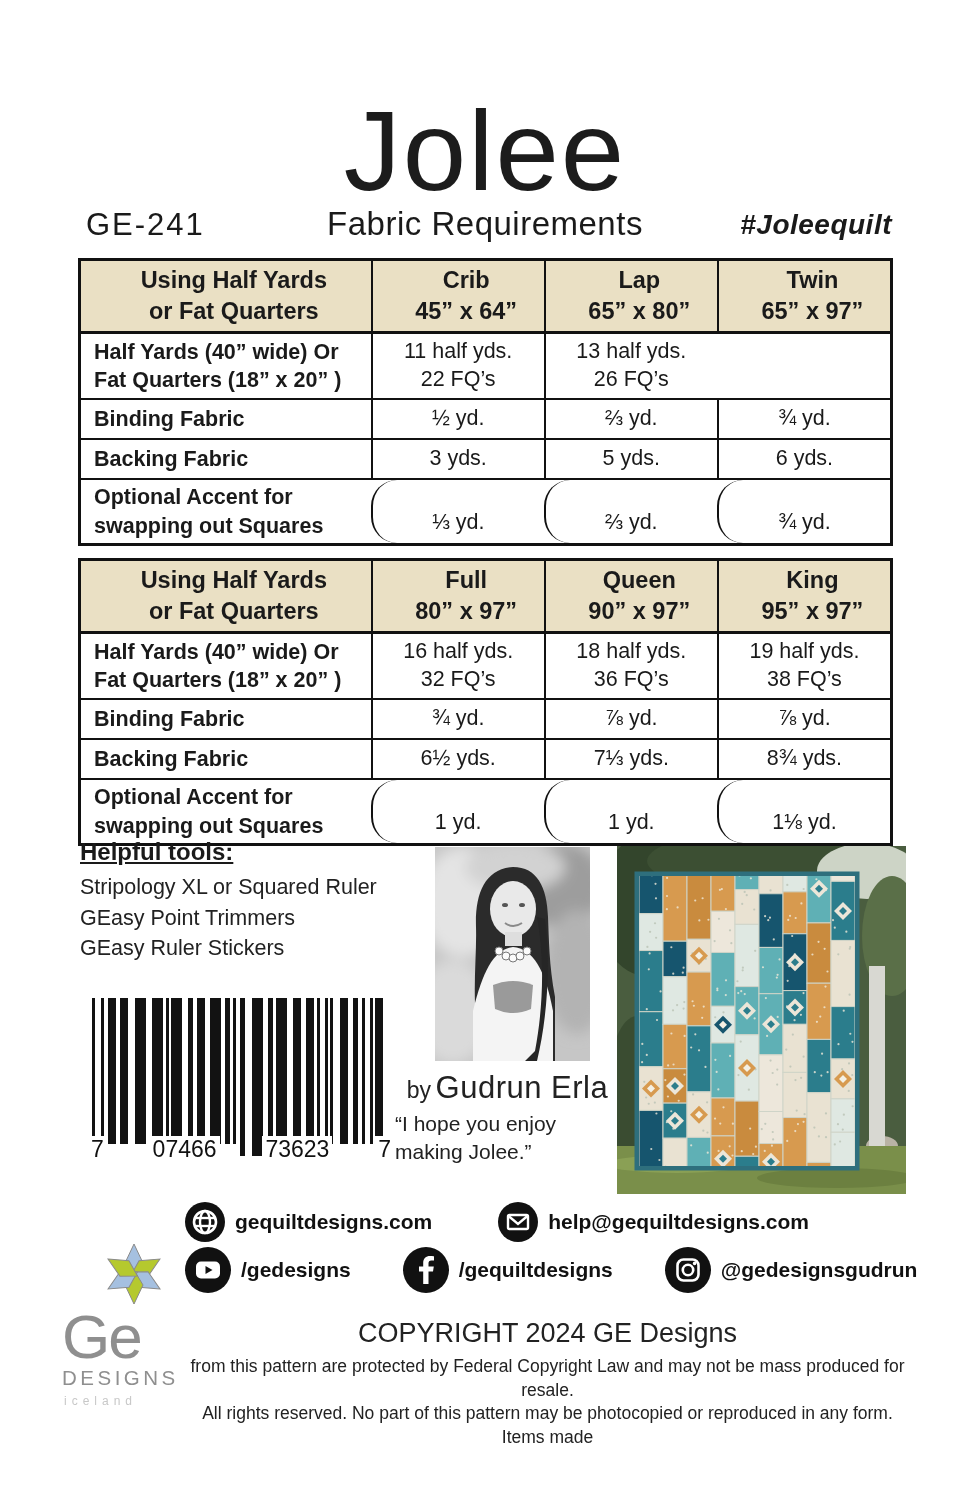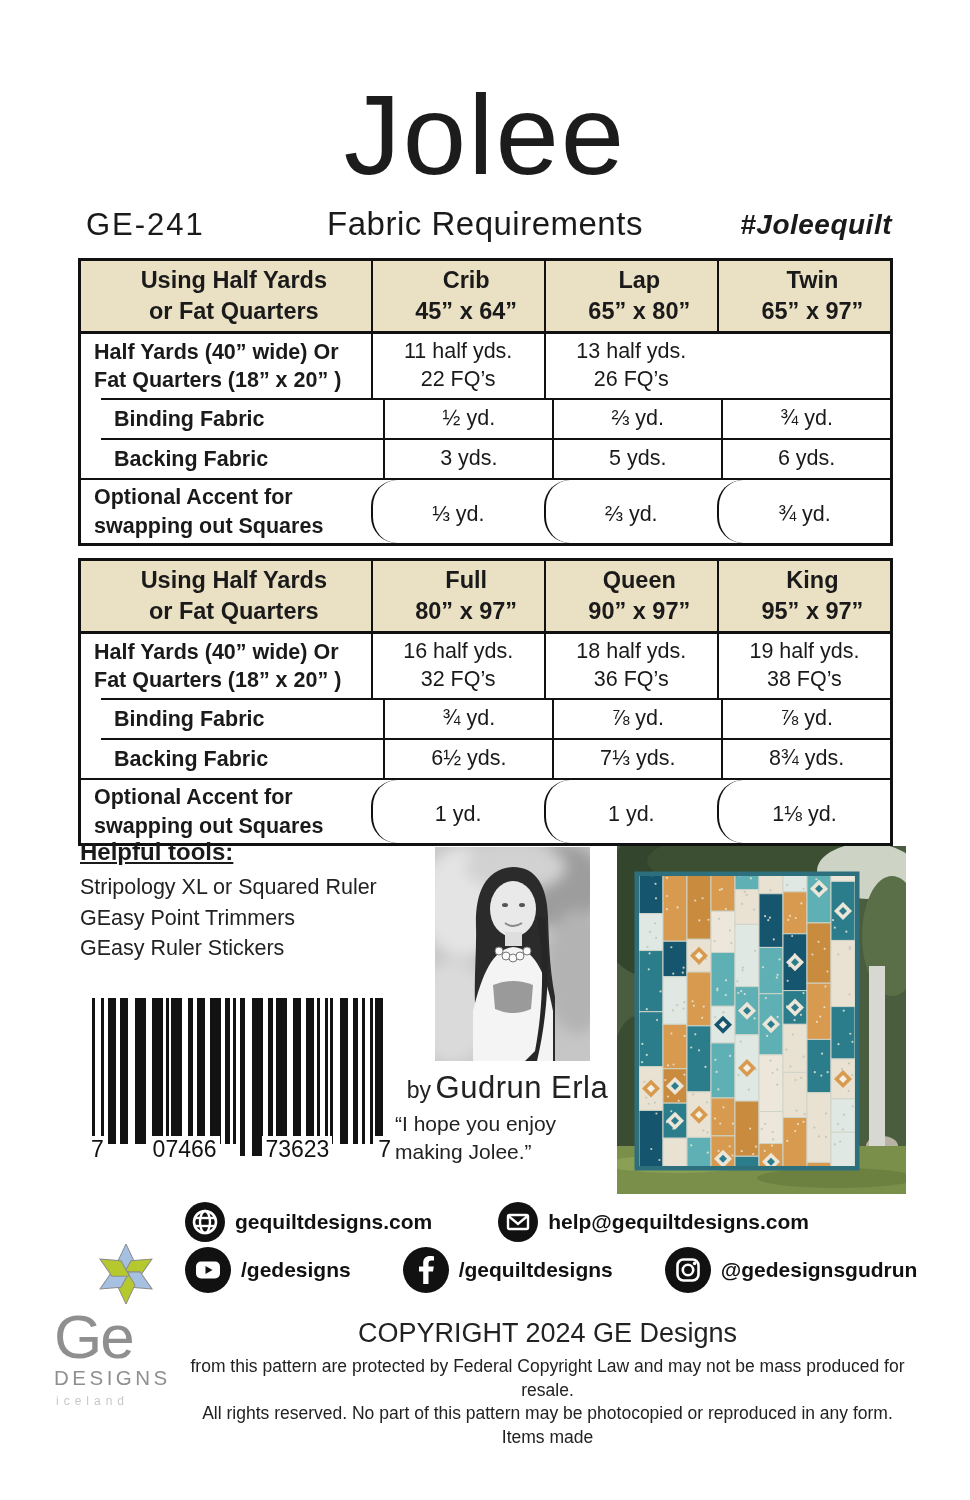--- a/index.html
+++ b/index.html
@@ -1,45 +1,45 @@
 <!DOCTYPE html>
 <html><head>
 <meta charset="utf-8">
 <style>
   * { margin:0; padding:0; box-sizing:border-box; }
   html,body { background:#777; }
   body { font-family:"Liberation Sans","DejaVu Sans",sans-serif; }
   .page { position:relative; width:970px; height:1500px; background:#ffffff; margin:0 auto; overflow:hidden; color:#1a1a1a; }
 
   
-  .title { position:absolute; top:78px; left:0; right:0; text-align:center;
+  .title { position:absolute; top:94px; left:0; right:0; text-align:center;
            font-size:114px; font-weight:200; letter-spacing:2px; color:#1c1c1c; line-height:1; }
   .code  { position:absolute; top:207px; left:86px; font-size:31px; font-weight:300; letter-spacing:2px; }
   .subtitle { position:absolute; top:205px; left:0; right:0; text-align:center; font-size:33px; font-weight:400; letter-spacing:0.5px; }
   .hashtag  { position:absolute; top:209px; right:78px; font-size:28px; font-weight:700; font-style:italic; letter-spacing:0.5px; }
 
   
   .tables { position:absolute; top:258px; left:78px; width:815px; }
   .tbl { border:3px solid #111; background:#fff; }
   .tbl + .tbl { margin-top:12px; }
   .trow { display:flex; border-top:2px solid #111; }
   .trow:first-child { border-top:none; }
   .trow.head { background:#eae0c4; border-bottom:1px solid #111; }
   .tcell { display:flex; flex-direction:column; justify-content:center; border-left:2px solid #111; }
   .tcell:first-child { border-left:none; }
   .c-label { width:35.8%; padding-left:13px; align-items:flex-start; text-align:left; }
   .c-val   { width:21.4%; align-items:center; text-align:center; }
   .head .tcell { align-items:center; text-align:center; padding-left:16px; }
   .head { height:71px; font-size:23.5px; font-weight:700; line-height:1.3; }
   .r-fq  { height:66px; }
-  .r-one { height:40px;margin-left:20px; }
+  .r-one { height:40px; }
   .r-opt { height:65px; }
   .lbl { font-size:21.5px; font-weight:700; line-height:1.32; }
   .val { font-size:21.5px; font-weight:400; line-height:1.3; }
-  .r-opt .c-val { justify-content:flex-end; padding-bottom:14px;border-radius:26px; }
+  .r-opt .c-val { justify-content:flex-end; padding-bottom:6px;border-radius:26px; }
   .r-opt .c-label { justify-content:flex-end; padding-bottom:3px; }
 
   
   .tools { position:absolute; top:838px; left:80px; }
   .tools h3 { font-size:24px; font-weight:700; text-decoration:underline; margin-bottom:6px; }
   .tools div { font-size:21.5px; line-height:1.42; color:#222; }
 
   
   .portrait { position:absolute; top:847px; left:435px; width:155px; height:214px; }
   .byline { position:absolute; top:1070px; left:395px; width:225px; text-align:center; }
@@ -61,21 +61,21 @@
   .crow { display:flex; justify-content:flex-start; align-items:center; }
   .crow1 { gap:66px; height:44px; }
   .crow2 { gap:52px; height:48px; margin-top:2px; }
   .citem { display:flex; align-items:center; gap:10px; font-size:21px; font-weight:700; color:#111; }
   .cicon { display:inline-flex; }
 
   .copyright { position:absolute; top:1318px; left:185px; width:725px; text-align:center; }
   .copyright h2 { font-size:27px; font-weight:400; color:#222; margin-bottom:6px; }
   .copyright p { font-size:17.5px; line-height:1.35; color:#222; }
 
-  .logo { position:absolute; top:1240px; left:52px; width:132px; height:175px; }
+  .logo { position:absolute; top:1240px; left:60px; width:132px; height:175px; }
 </style>
 </head>
 <body>
 
 <div class="page">
 
   <div class="title">Jolee</div>
   <div class="code">GE-241</div>
   <div class="subtitle">Fabric Requirements</div>
   <div class="hashtag">#Joleequilt</div>

